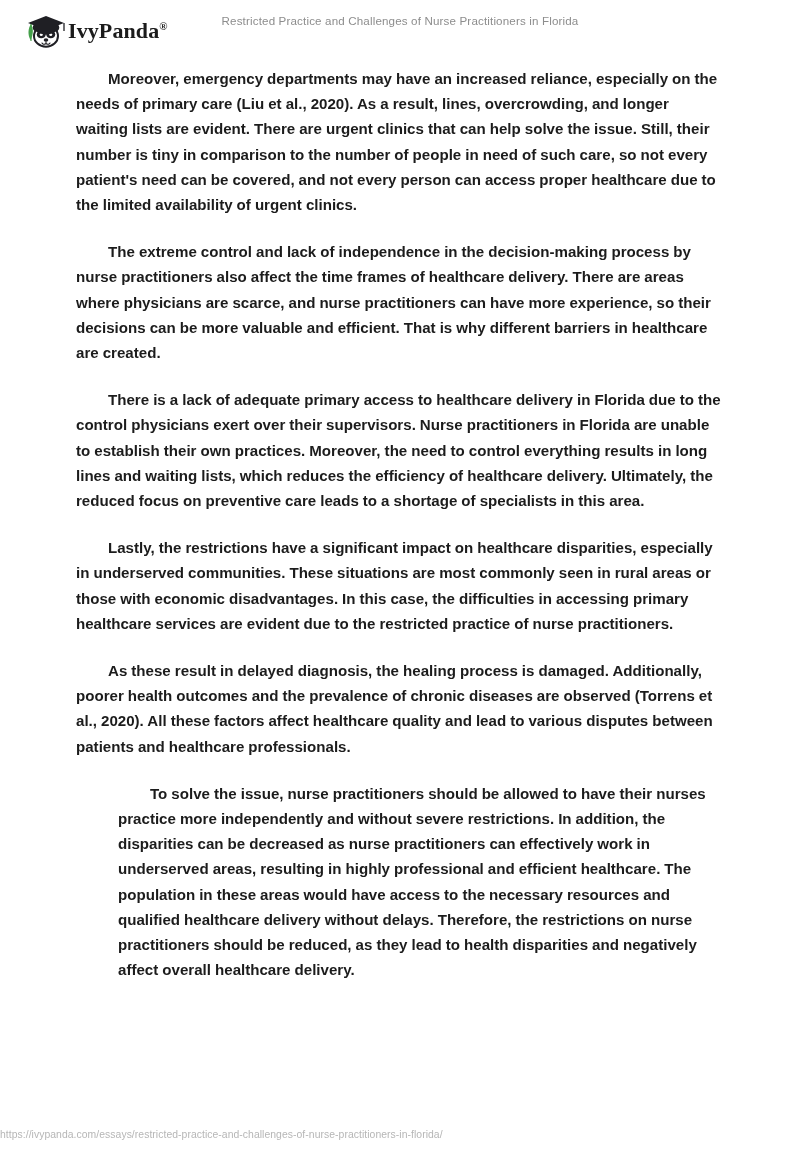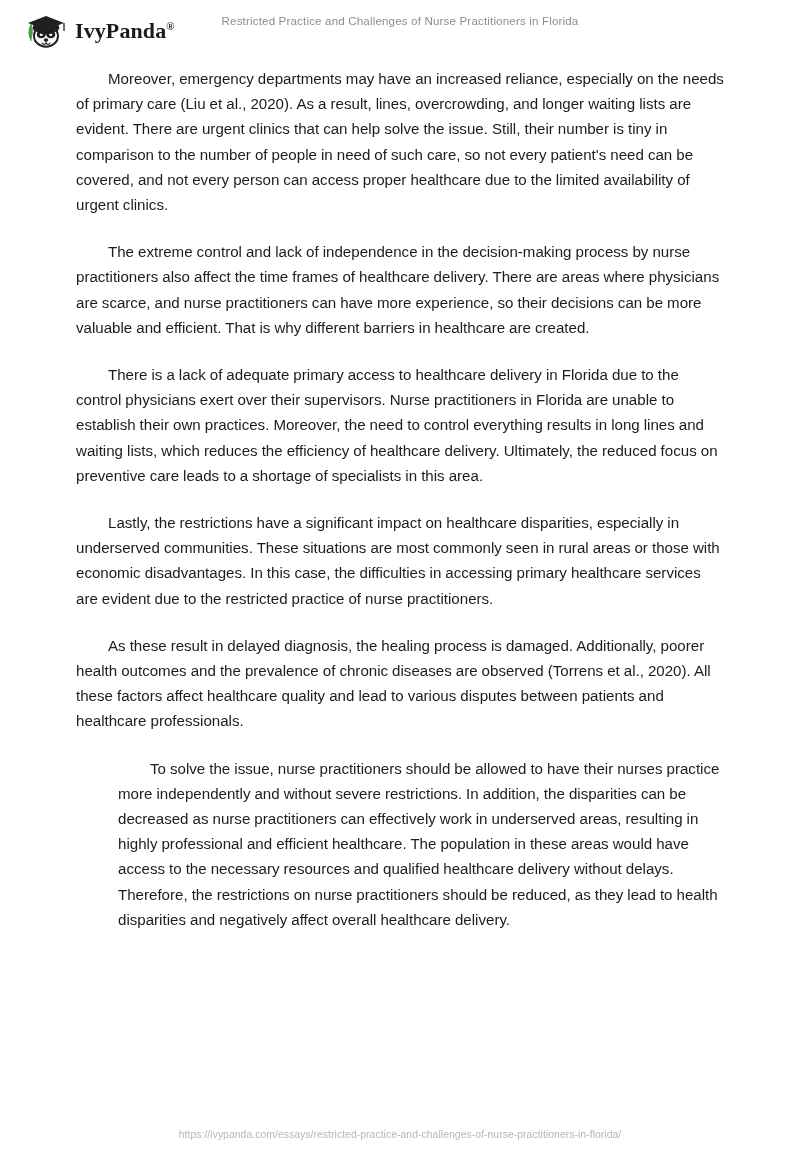--- a/index.html
+++ b/index.html
@@ -29,21 +29,20 @@
     left: 0;
     width: 800px;
     height: 58px;
   }
   .brand {
     position: absolute;
     left: 18px;
     top: 11px;
     display: flex;
     align-items: center;
-    gap: 7px;
     text-decoration: none;
   }
   .brand-logo {
     width: 50px;
     height: 40px;
     display: block;
     flex: none;
   }
   .brand-name {
     font-family: "Liberation Serif", serif;
@@ -84,33 +83,33 @@
   }
   .para {
     margin: 0 0 22px 0;
     text-indent: 32px;
     font-size: 15.1px;
     line-height: 25.2px;
     color: #1c1c1c;
     text-align: left;
     font-family: "Liberation Sans", sans-serif;
     word-spacing: -0.15px;
+    font-weight: bold;
   }
   .para:last-child {
     margin-bottom: 0;
     margin-left: 42px;
   }
 
   
   .page-footer {
     position: absolute;
     left: 0;
     bottom: 18px;
     width: 800px;
-    text-align: center;
   }
   .footer-url {
     display: inline-block;
     font-size: 10.4px;
     color: #b6b6b6;
     letter-spacing: 0.05px;
     text-decoration: none;
     font-family: "Liberation Sans", sans-serif;
     white-space: nowrap;
   }

